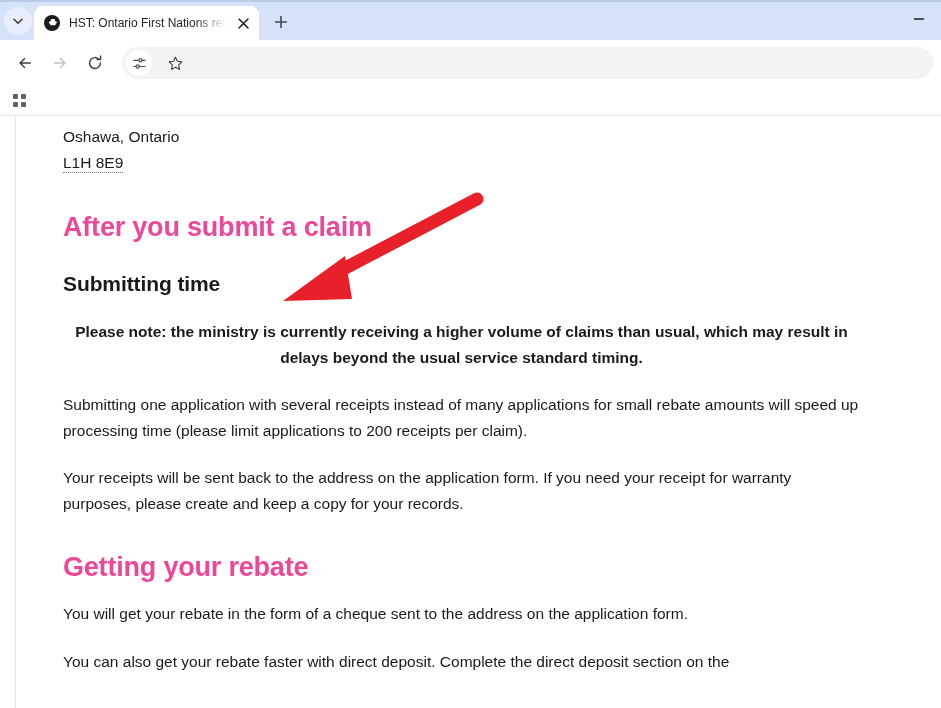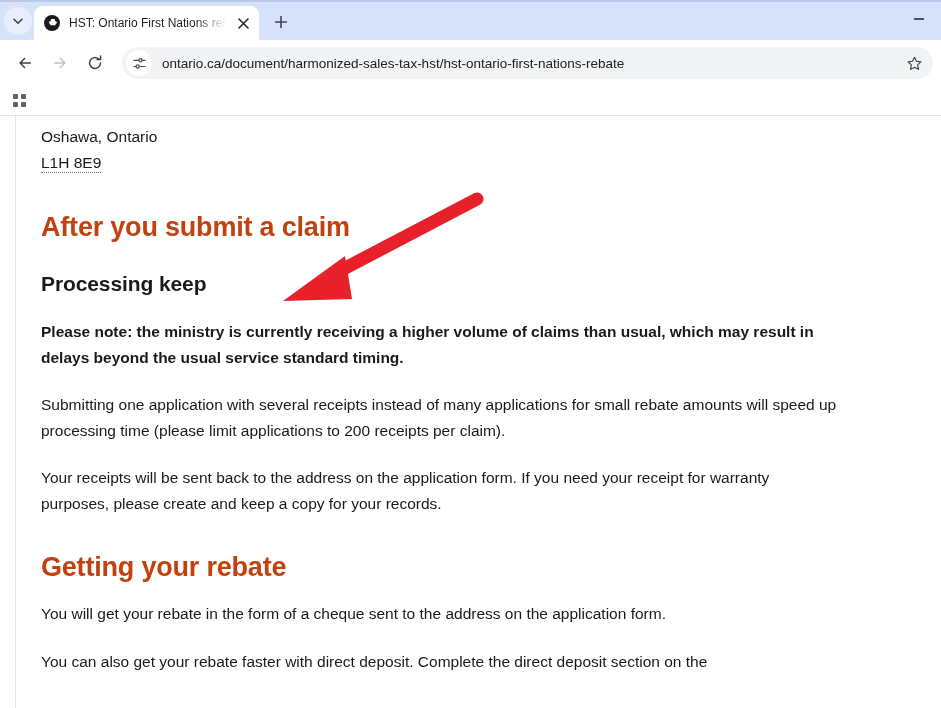--- a/index.html
+++ b/index.html
@@ -220,21 +220,21 @@
   
   .viewport {
     flex: 1;
     background: #ffffff;
     position: relative;
     overflow: hidden;
   }
   .page {
     position: absolute;
     left: 0; top: 0; right: 0; bottom: 0;
-    padding-left: 8px;
+    padding-left: 30px;
     box-sizing: border-box;
   }
   .content-rule {
     position: absolute;
     left: 15px;
     top: 0;
     bottom: 0;
     width: 1px;
     background: #e6e6e6;
   }
@@ -254,39 +254,39 @@
   .abbr {
     border-bottom: 1px dotted #767676;
     padding-bottom: 1px;
     text-align: right;
   }
 
   h2.sect {
     font-size: 27px;
     line-height: 32px;
     font-weight: 700;
-    color: #c2410c;
+    color: #ec4899;
     margin: 35px 0 0 0;
     letter-spacing: -0.2px;
   }
   h3.sub {
     font-size: 21px;
     line-height: 26px;
     font-weight: 700;
     color: #1a1a1a;
     margin: 28px 0 0 0;
     letter-spacing: -0.1px;
   }
   p.body {
     font-size: 15.5px;
     line-height: 25.5px;
     color: #1a1a1a;
     margin: 18px 0 0 0;
   }
-  p.body.strong { font-weight: 700; }
+  p.body.strong { font-weight: 700; text-align: center; }
   p.tight { margin-top: 22px; }
   h2.sect.spaced { }
 
   
   .arrow-layer {
     position: absolute;
     left: 0; top: 0;
     width: 941px;
     height: 708px;
     pointer-events: none;
@@ -357,21 +357,20 @@
 
     <div class="omnibox">
       <span class="site-info">
         <svg width="15" height="15" viewBox="0 0 16 16">
           <path d="M2 4.6 H7.3 M10.6 4.6 H14" stroke="#4a4e51" stroke-width="1.3" stroke-linecap="round"></path>
           <circle cx="9" cy="4.6" r="1.7" fill="none" stroke="#4a4e51" stroke-width="1.3"></circle>
           <path d="M2 11.2 H4.3 M7.6 11.2 H14" stroke="#4a4e51" stroke-width="1.3" stroke-linecap="round"></path>
           <circle cx="6" cy="11.2" r="1.7" fill="none" stroke="#4a4e51" stroke-width="1.3"></circle>
         </svg>
       </span>
-      <span class="url" title="ontario.ca/document/harmonized-sales-tax-hst/hst-ontario-first-nations-rebate">ontario.ca/document/harmonized-sales-tax-hst/hst-ontario-first-nations-rebate</span>
       <span class="star">
         <svg width="17" height="17" viewBox="0 0 20 20">
           <path d="M10 2.6 l2.3 4.8 5.2.7 -3.8 3.6 .95 5.2 -4.65 -2.5 -4.65 2.5 .95 -5.2 -3.8 -3.6 5.2 -.7z" fill="none" stroke="#3c4043" stroke-width="1.3" stroke-linejoin="round"></path>
         </svg>
       </span>
     </div>
   </div>
 
   <div class="bookmarks">
     <div class="apps-grid">
@@ -385,21 +384,21 @@
 
       <div class="content">
 
         <div class="addr-line">Oshawa, Ontario</div>
         <div class="addr-line">
           <span class="abbr">L1H 8E9</span>
         </div>
 
         <h2 class="sect">After you submit a claim</h2>
 
-        <h3 class="sub">Processing keep</h3>
+        <h3 class="sub">Submitting time</h3>
 
 
         <p class="body strong tight">Please note: the ministry is currently receiving a higher volume of claims than usual, which may result in delays beyond the usual service standard timing.</p>
 
         <p class="body tight">Submitting one application with several receipts instead of many applications for small rebate amounts will speed up processing time (please limit applications to 200 receipts per claim).</p>
 
         <p class="body tight">Your receipts will be sent back to the address on the application form. If you need your receipt for warranty purposes, please create and keep a copy for your records.</p>
 
         <h2 class="sect spaced">Getting your rebate</h2>
 

